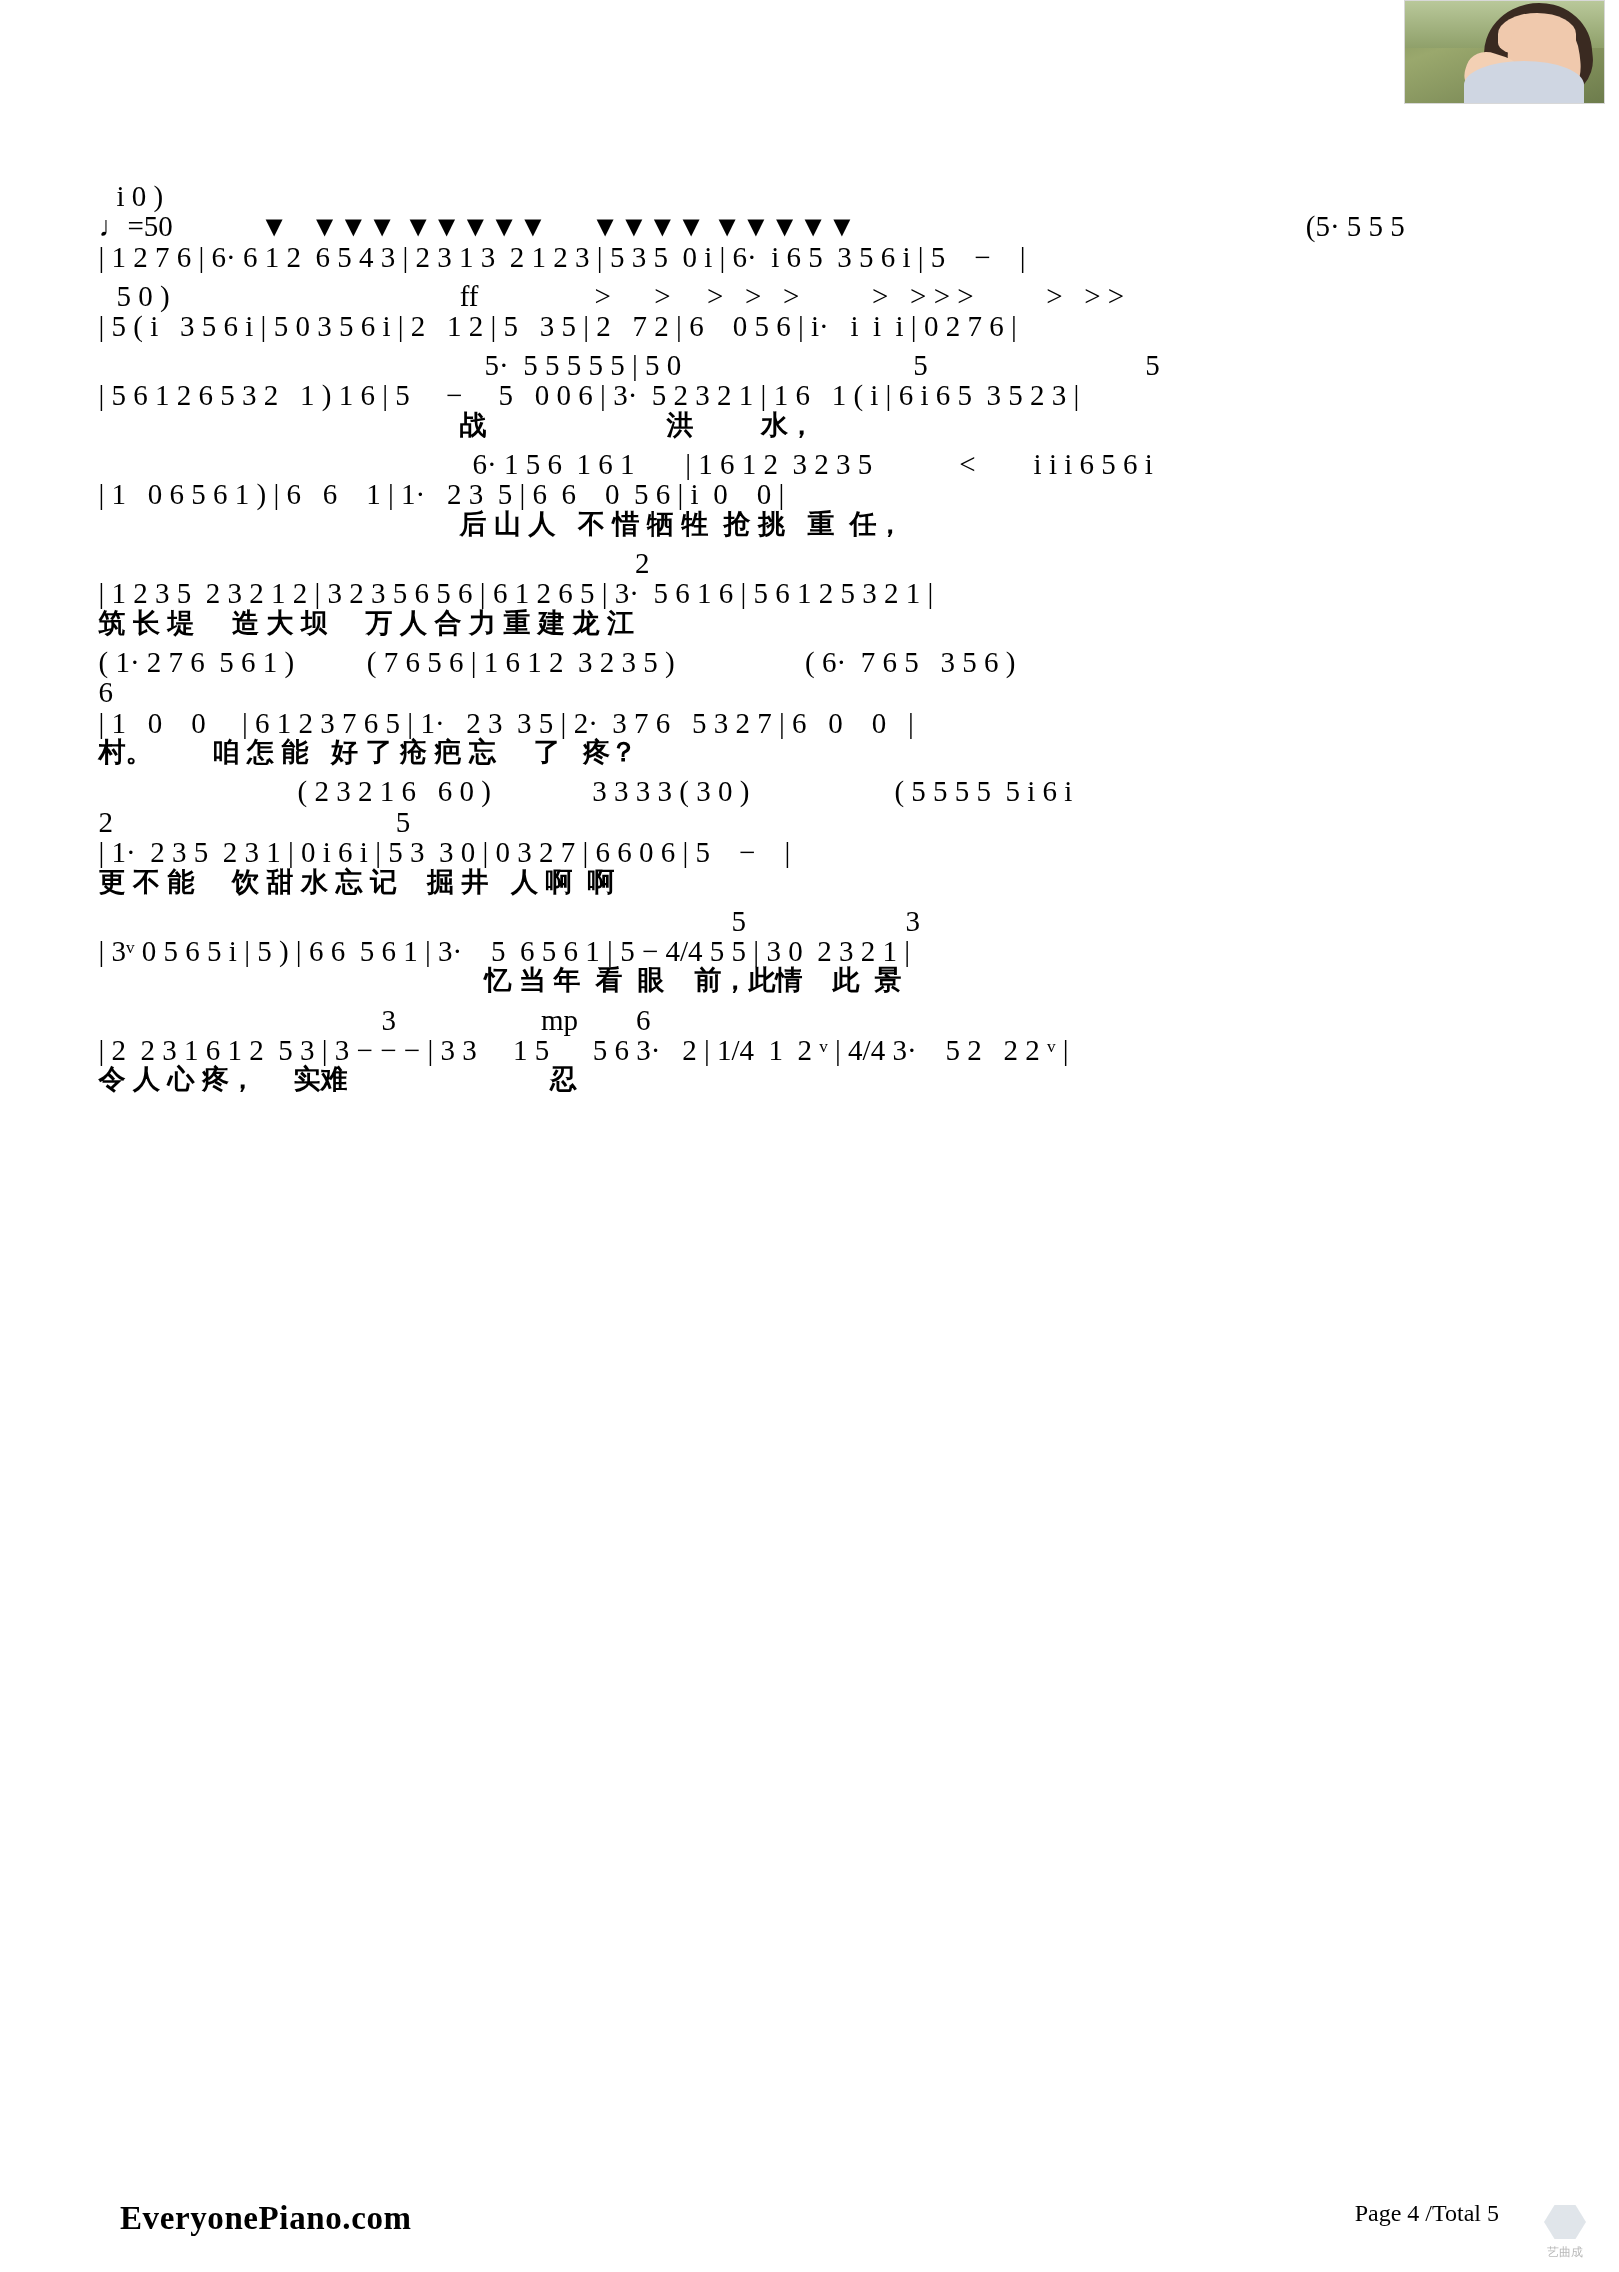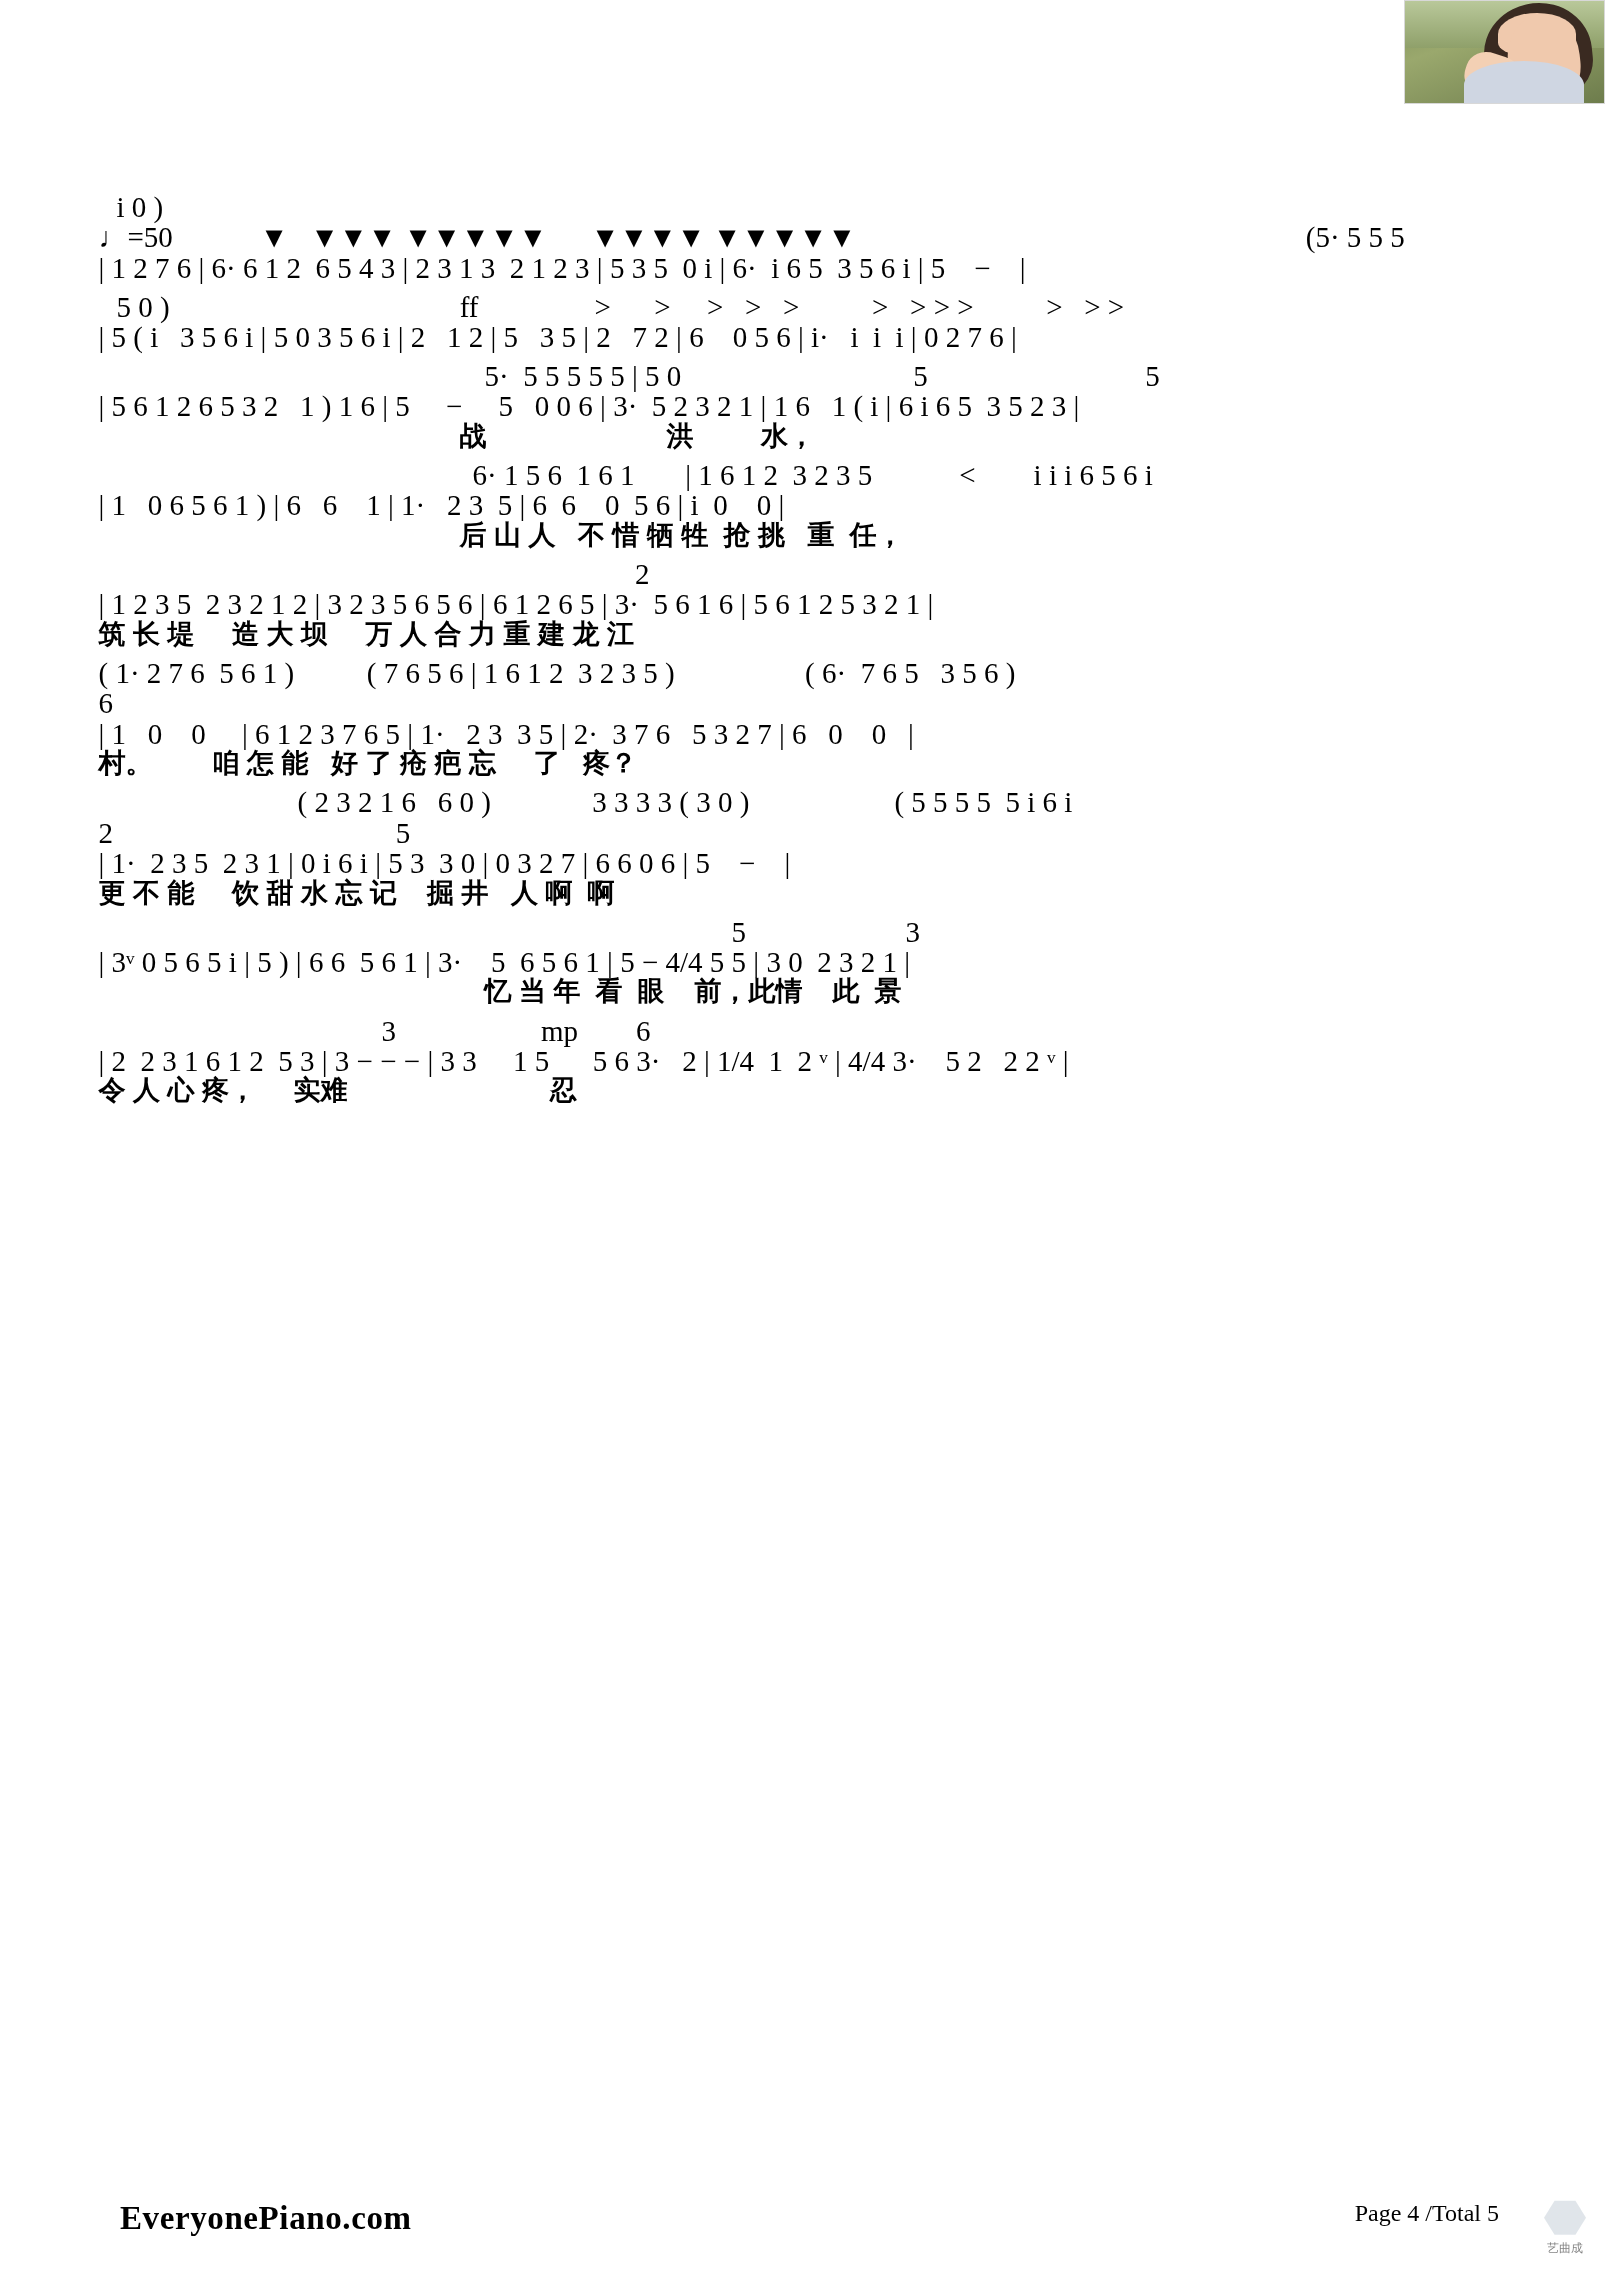--- a/index.html
+++ b/index.html
@@ -38,35 +38,35 @@
   }
   .photo .shoulder{
     position:absolute;left:30%;bottom:-6%;width:120px;height:48px;
     background:#cfd6e2;border-radius:50% 50% 0 0;
   }
 
   
   .sheet{
     position:absolute;left:0;top:181px;width:1619px;height:1868px;
   }
-  .system{position:relative;width:1422px;margin:11px auto;}
+  .system{position:relative;width:1422px;margin:0 auto;}
 
   .footer{
     position:absolute;left:0;bottom:36px;width:1619px;
     display:flex;justify-content:space-between;
     padding:0 120px;box-sizing:border-box;
     font-family:"Liberation Serif", serif;
   }
   .brand{font-size:33px;font-weight:bold;letter-spacing:0.6px;text-align:center;}
   .pageno{font-size:24px;text-align:right;}
 
   .wm{
     position:absolute;right:18px;bottom:12px;width:72px;height:66px;opacity:.5;
-    display:flex;flex-direction:column;align-items:center;justify-content:center;
-    color:#000000;font-size:12px;font-family:"Liberation Sans",sans-serif;
+    display:flex;flex-direction:column;align-items:center;justify-content:flex-end;
+    color:#737373;font-size:12px;font-family:"Liberation Sans",sans-serif;
   }
   .wm .hex{
     width:42px;height:37px;background:#c3cdd6;
     clip-path:polygon(25% 4%,75% 4%,100% 50%,75% 96%,25% 96%,0 50%);
     margin-bottom:3.6px;
   }
 
   
   .scoreline{
     font-size:29px;line-height:1.05;white-space:pre;

